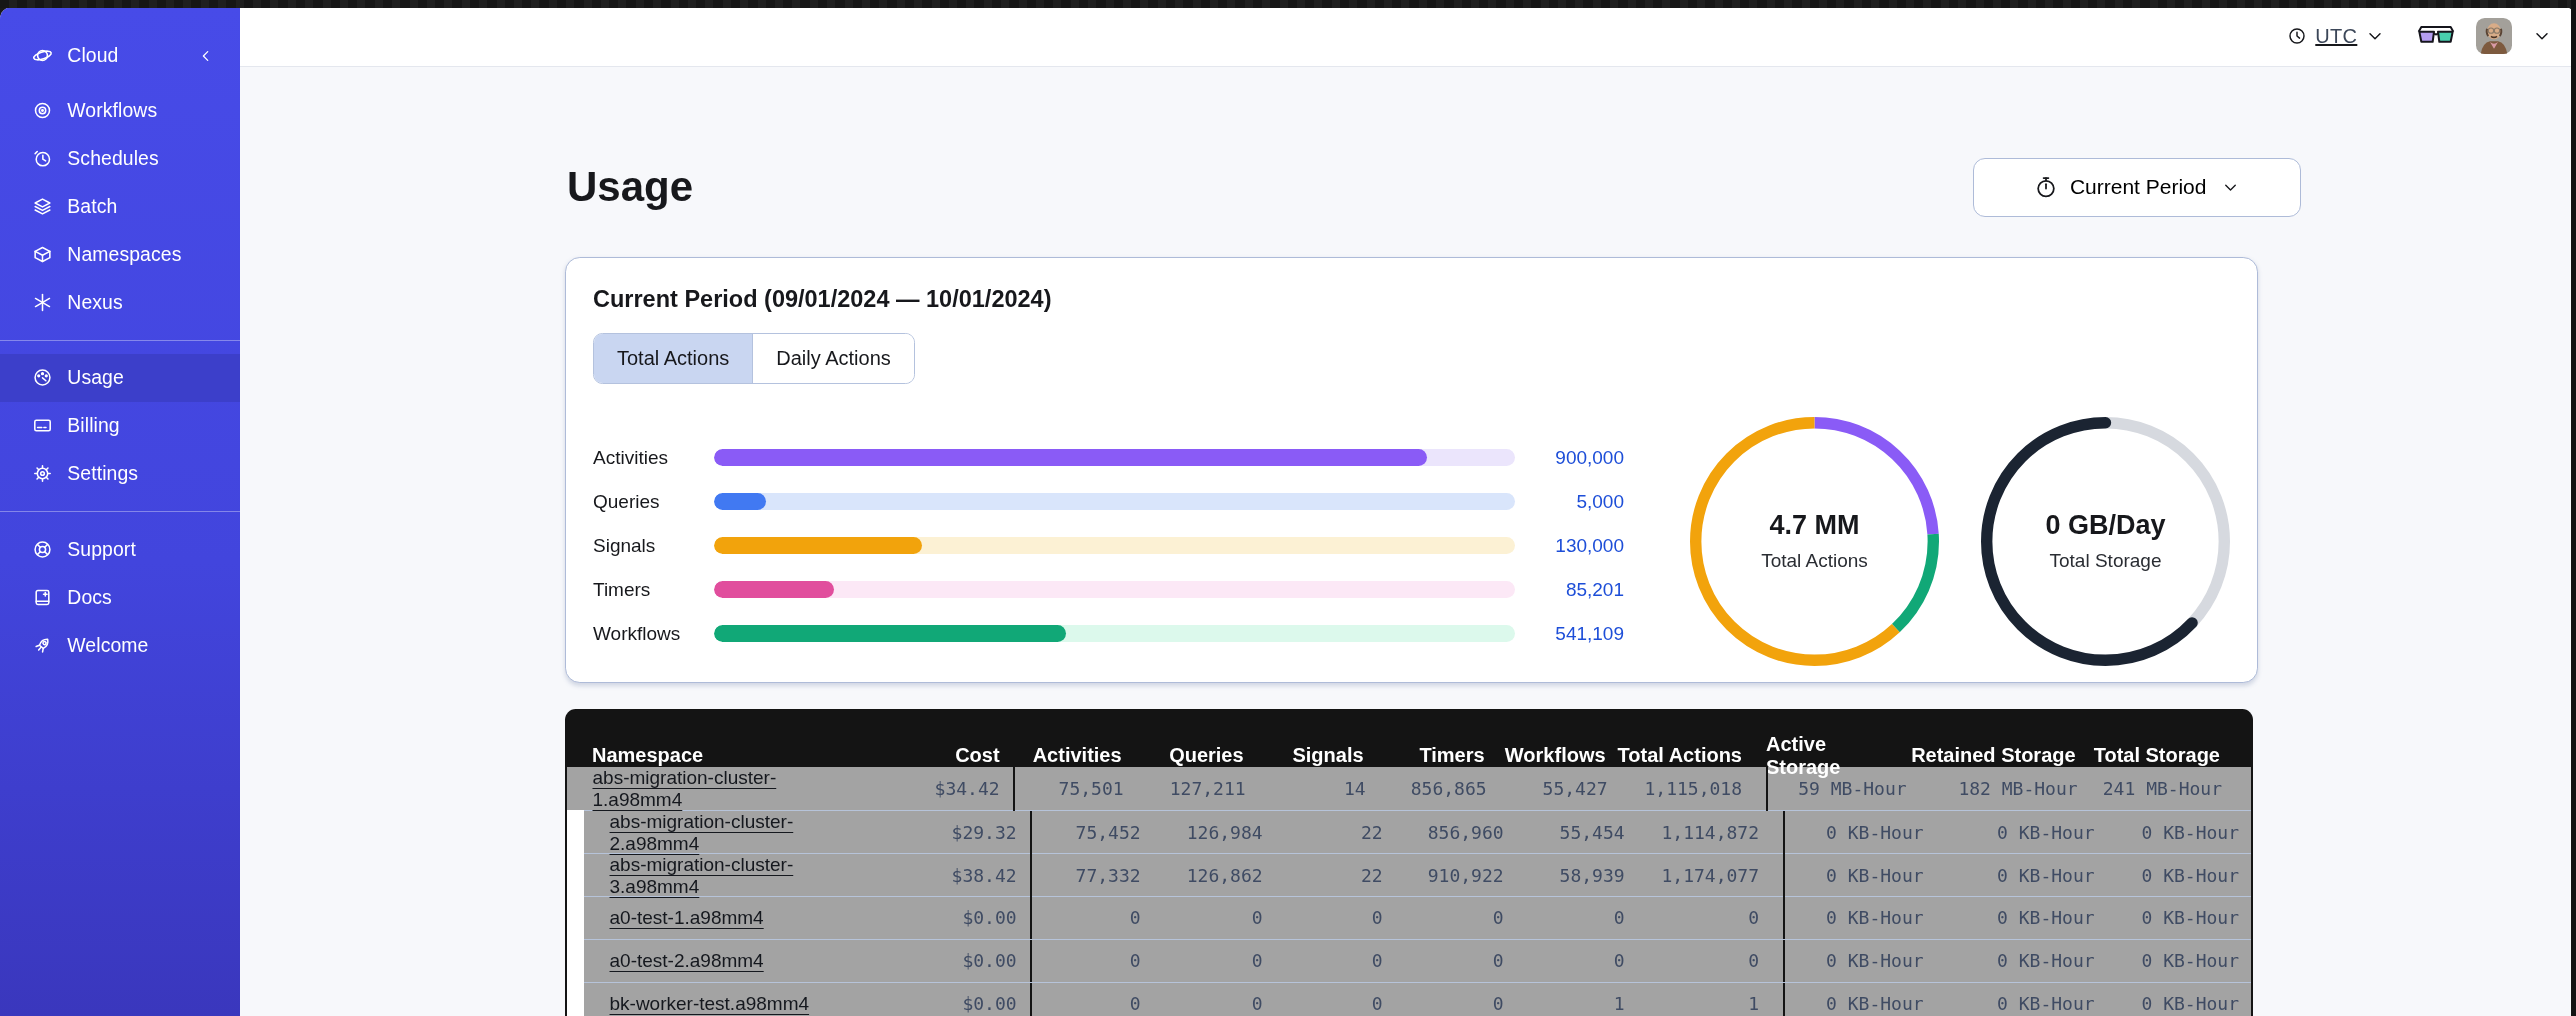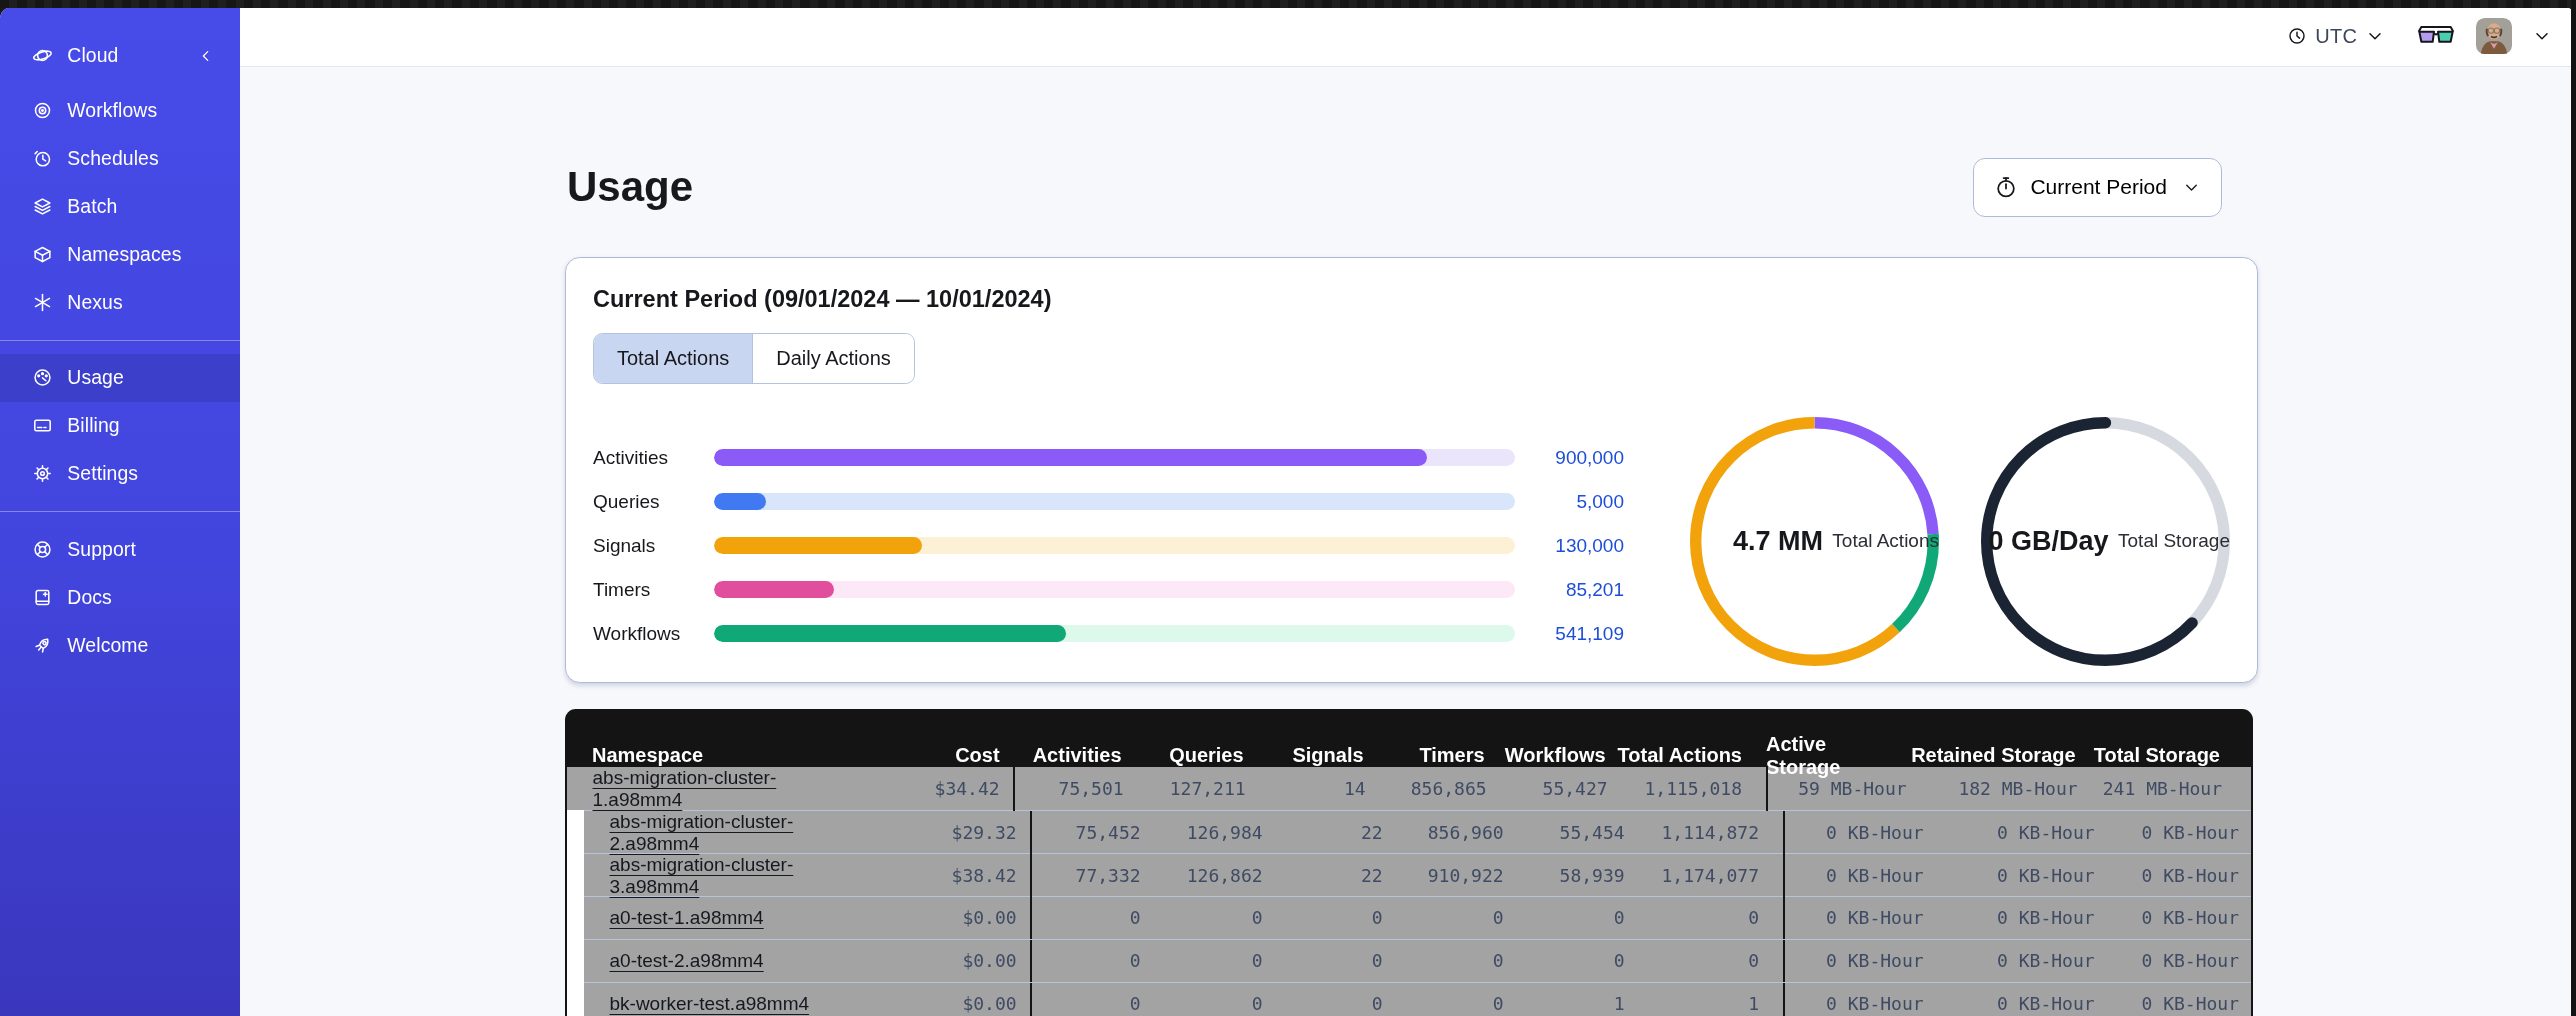--- a/index.html
+++ b/index.html
@@ -23,33 +23,33 @@
   .side-header { height:38px; margin-bottom:8px; position:relative; }
   .side-header .collapse { position:absolute; right:25.5px; top:50%; transform:translateY(-50%);
                            width:17.4px; height:17.4px; }
   .side-row.selected { background:#3c3fca; }
   .side-divider { height:0; border-top:0.7px solid rgba(255,255,255,.35); margin:9.4px 0; }
   .sb-group { padding:4px 0; }
 
   
   .topbar { position:absolute; left:240px; top:0; right:0; height:60px; background:#fff;
             border-bottom:1.3px solid #e4e7ee; display:flex; align-items:center;
-            justify-content:flex-end; padding-right:24px; gap:20px; z-index:5; }
+            justify-content:flex-end; padding-right:24px; gap:20px; z-index:5;text-decoration:underline; }
   .tz { display:flex; align-items:center; gap:8px; cursor:pointer; }
   .tz .txt { font-size:20px; color:#3c4759; letter-spacing:0.3px; }
   .icon24 { width:20px; height:20px; display:inline-flex; }
   .icon24 svg { width:100%; height:100%; }
   .glasses { width:40px; height:29.5px; display:inline-flex; margin-left:10.7px; cursor:pointer; }
   .avatar { width:36px; height:36px; border-radius:8.7px; overflow:hidden; flex:0 0 36px; cursor:pointer; }
   .avatar svg { width:100%; height:100%; display:block; }
 
   
   .main { position:absolute; left:240px; top:62px; right:0; bottom:0; }
   .page-title { position:absolute; left:327px; top:94px; font-size:42px; font-weight:600; color:#17181c; }
-  .period-btn { position:absolute; left:1733px; top:89px; width:249px; height:59px; background:#fff;
+  .period-btn { position:absolute; left:1733px; top:89px; width:328px; height:59px; background:#fff;
                 border:1.7px solid #aebbd8; border-radius:12px; display:flex; align-items:center;
                 justify-content:center; gap:12px; cursor:pointer; font-size:21px; font-weight:500; }
   .period-btn .icn { width:24px; height:24px; display:flex; }
   .period-btn .chev { width:19px; height:19px; display:flex; margin-left:2.7px; }
 
   
   .card { position:absolute; left:325px; top:188px; width:1693px; height:426px; background:#fff;
           border:1.7px solid #aebbd8; border-radius:14.8px; padding:28px 27px;
           box-shadow:0 2.7px 4px rgba(110,130,170,.28); }
   .card-title { font-size:23.5px; font-weight:600; color:#17181c; }
@@ -63,22 +63,22 @@
   .bars { width:1039px; }
   .bar-row { display:flex; align-items:center; height:44px; }
   .bar-label { width:121px; font-size:19px; color:#17181c; }
   .bar-track { width:801px; height:17px; border-radius:8.7px; position:relative; overflow:hidden; }
   .bar-fill { position:absolute; left:0; top:0; bottom:0; border-radius:8.7px; }
   .bar-value { width:109px; text-align:right; font-size:19px; color:#1d4ed8; }
 
   .donuts { display:flex; gap:42px; margin-left:auto; margin-right:0px; margin-top:-19px; }
   .donut { position:relative; width:249px; height:249px; }
   .donut svg { width:100%; height:100%; }
-  .donut-center { position:absolute; inset:0; display:flex; align-items:center;
-                  justify-content:flex-end; gap:9.4px; }
+  .donut-center { position:absolute; inset:0; display:flex; flex-direction:column; align-items:center;
+                  justify-content:center; gap:9.4px; }
   .donut-value { font-size:27px; font-weight:600; color:#17181c; }
   .donut-label { font-size:19px; color:#2a2d33; }
 
   
   .usage-table { position:absolute; left:325px; top:640px; width:1688px; }
   .tgrid { display:grid; grid-template-columns:288px 160px 114px 122px 120px 121px 121px 155px 144px 171px 171px; }
   .thead { background:#141414; color:#fff; height:58px; border-radius:10.7px 10.7px 0 0; align-items:center; }
   .th { font-size:20px; font-weight:600; display:flex; align-items:center; justify-content:flex-end; padding-right:5.4px;margin-top:24px; }
   .th.c-ns { justify-content:flex-start; padding-left:27px; }
   .th.c-cost { padding-right:13.4px; } .th.c-ta { padding-right:24px; } .th.c-ts { padding-right:32px; }

